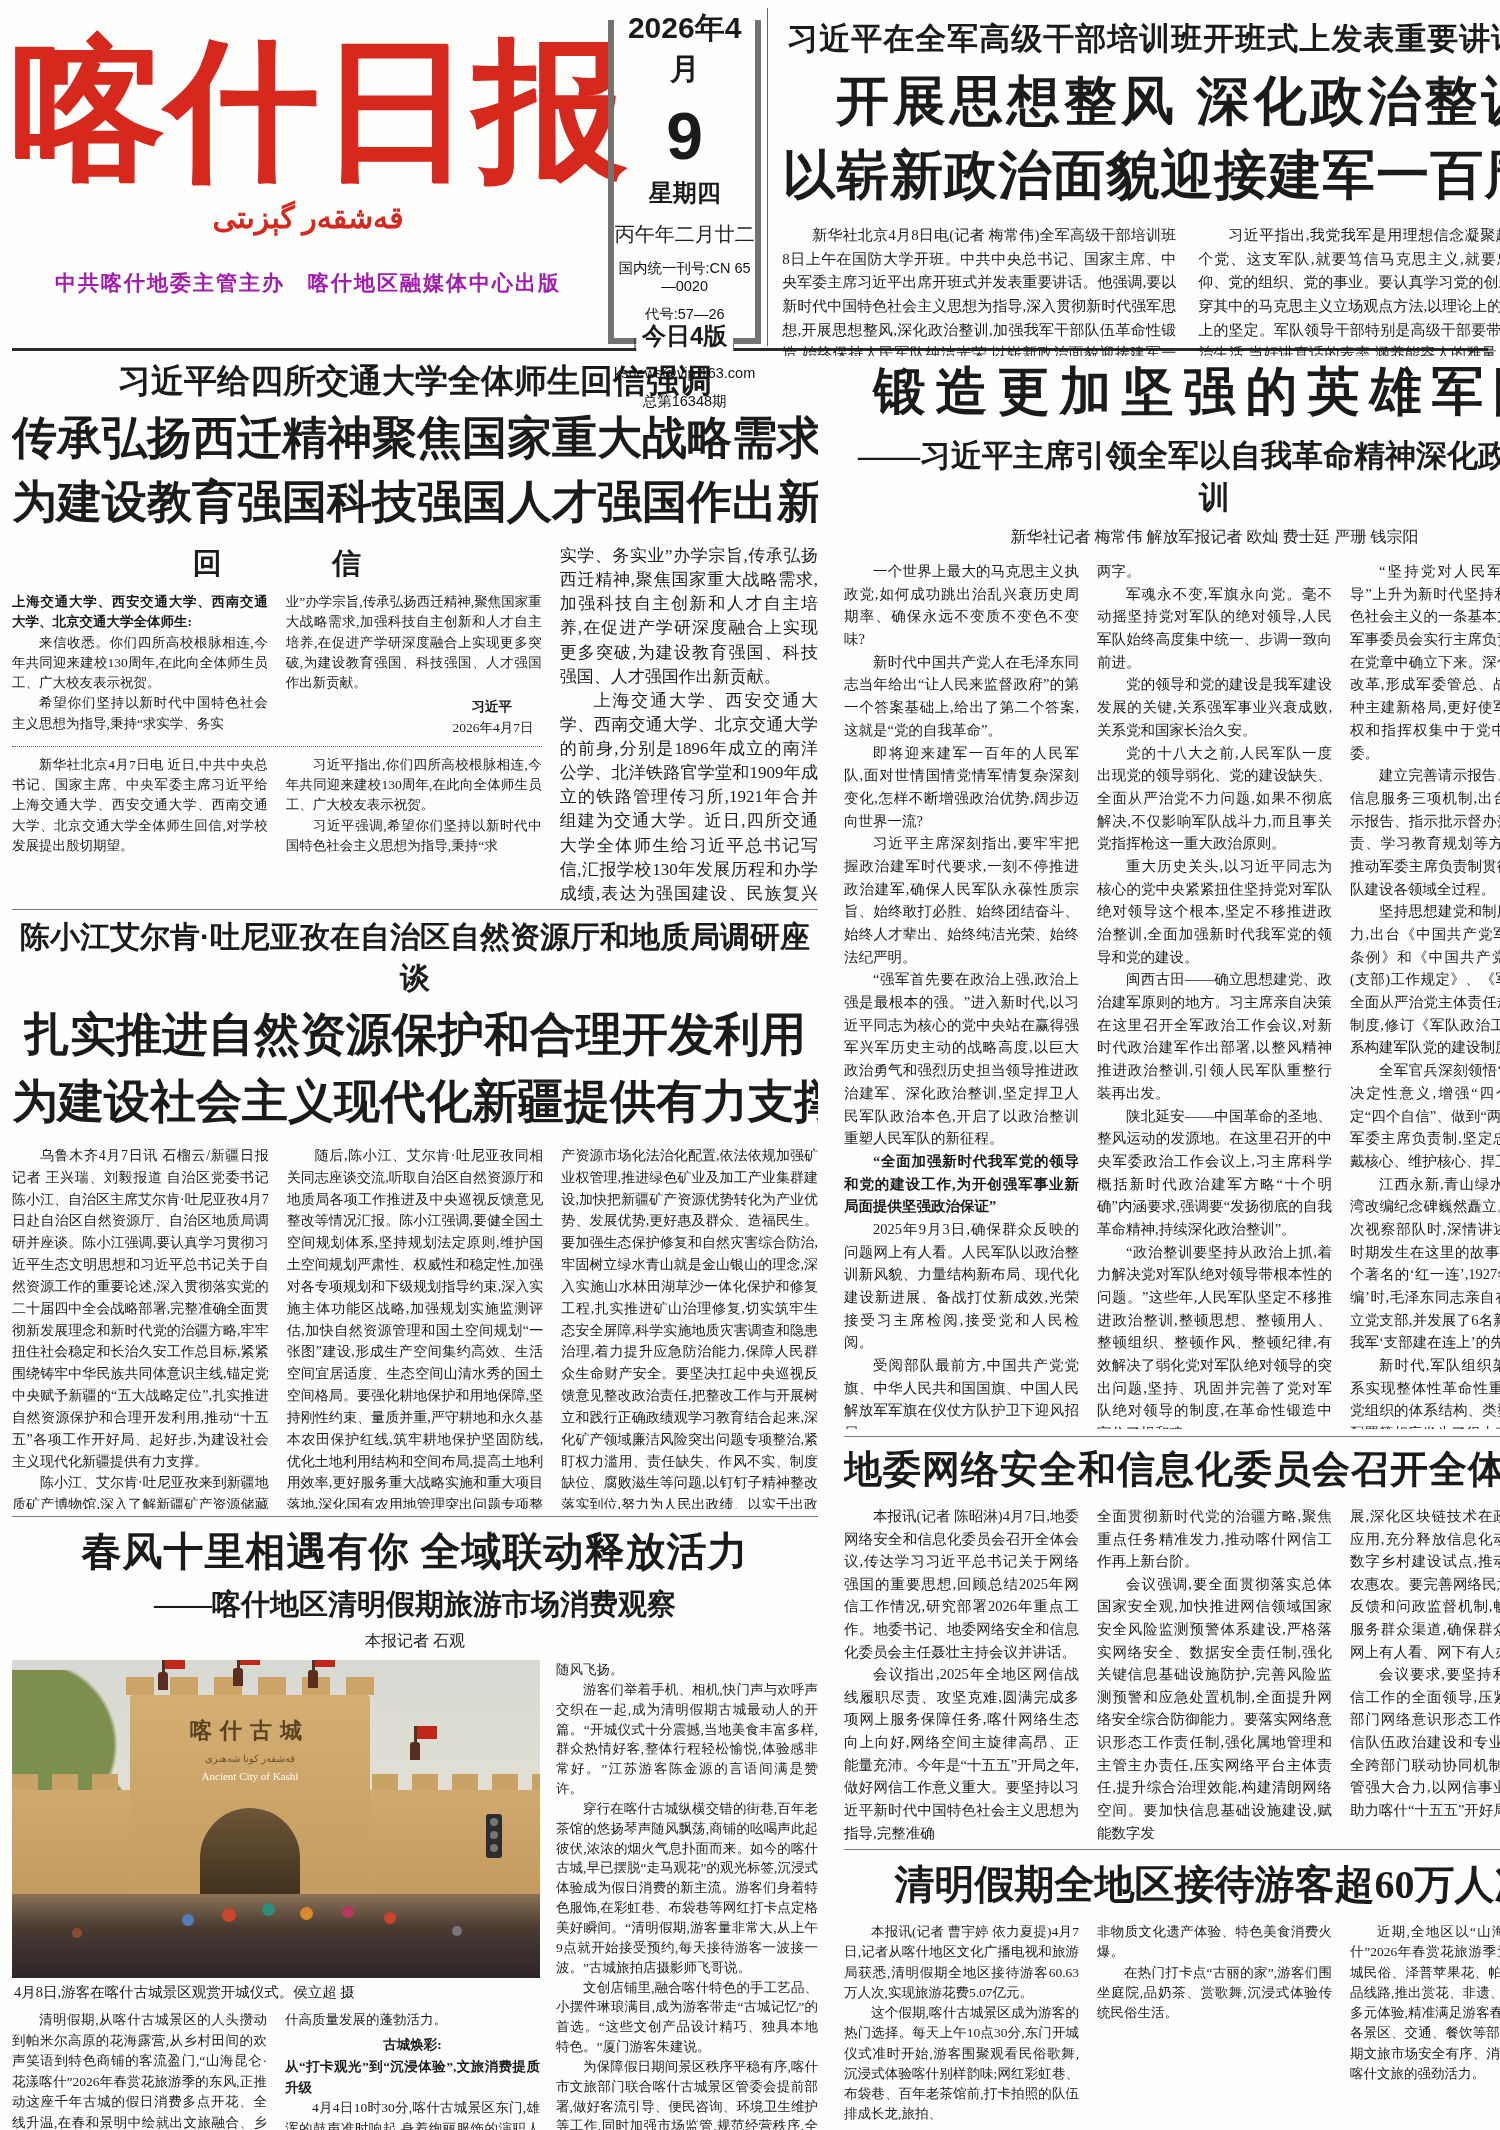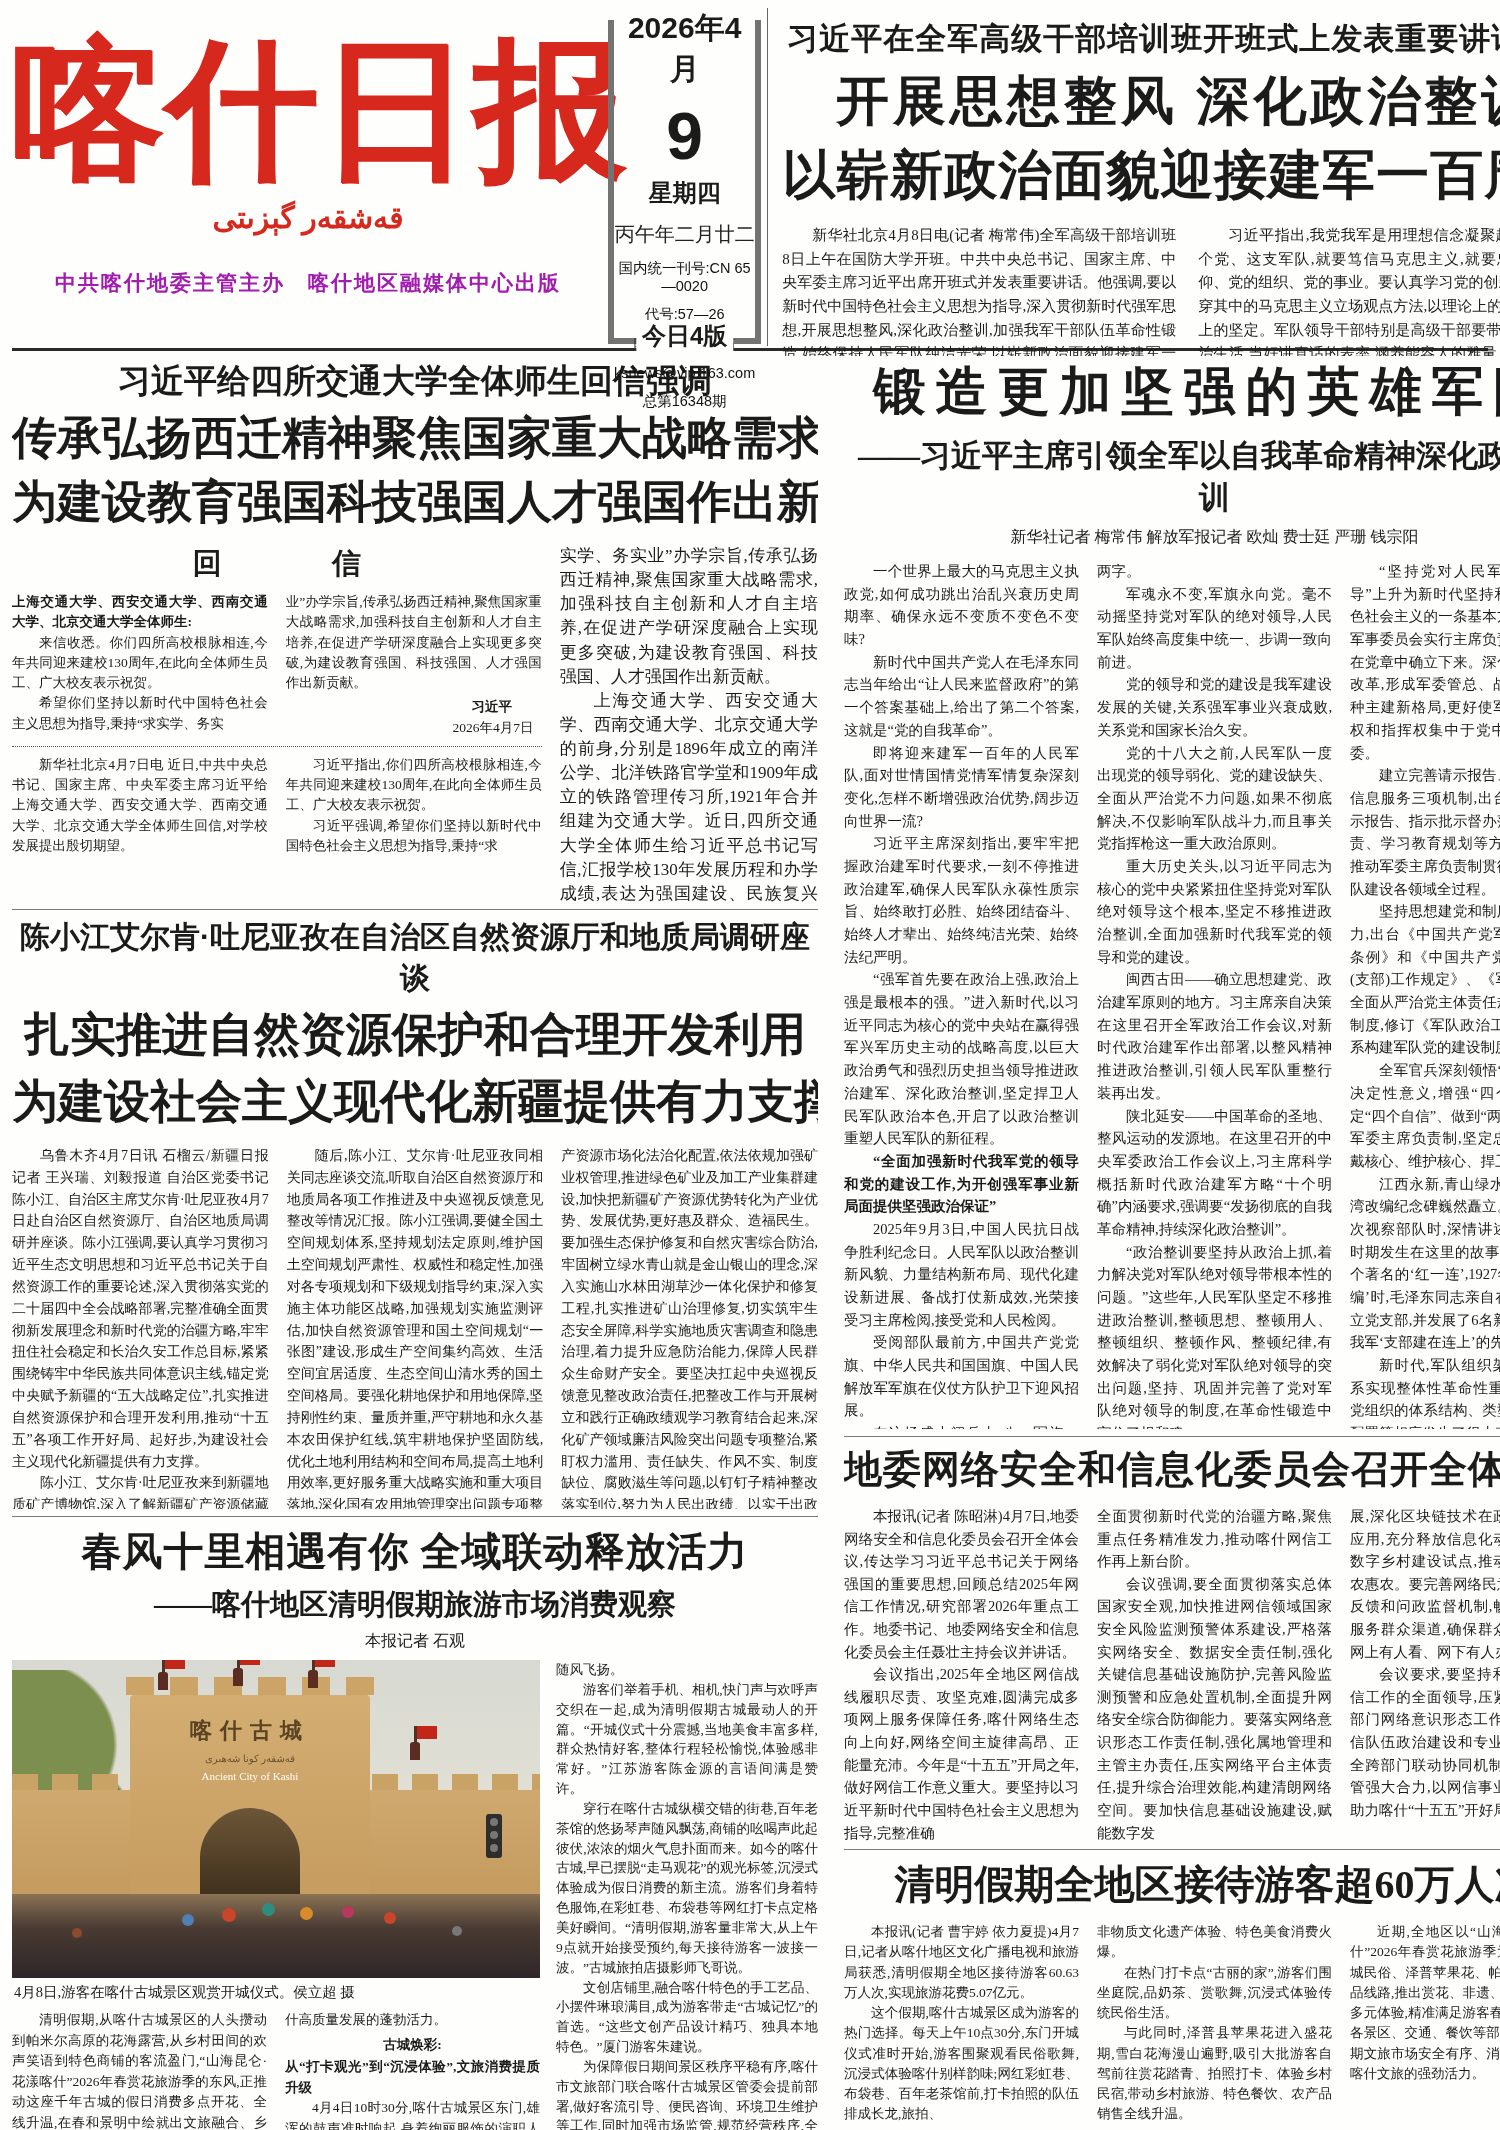--- a/index.html
+++ b/index.html
@@ -300,21 +300,21 @@
         <div class="d-sub">——习近平主席引领全军以自我革命精神深化政治整训</div>
         <div class="d-byline">新华社记者 梅常伟 解放军报记者 欧灿 费士廷 严珊 钱宗阳</div>
         <div class="cols d-body">
           <div class="c">
               <p class="para">一个世界上最大的马克思主义执政党,如何成功跳出治乱兴衰历史周期率、确保永远不变质不变色不变味?</p>
               <p class="para">新时代中国共产党人在毛泽东同志当年给出“让人民来监督政府”的第一个答案基础上,给出了第二个答案,这就是“党的自我革命”。</p>
               <p class="para">即将迎来建军一百年的人民军队,面对世情国情党情军情复杂深刻变化,怎样不断增强政治优势,阔步迈向世界一流?</p>
               <p class="para">习近平主席深刻指出,要牢牢把握政治建军时代要求,一刻不停推进政治建军,确保人民军队永葆性质宗旨、始终敢打必胜、始终团结奋斗、始终人才辈出、始终纯洁光荣、始终法纪严明。</p>
               <p class="para">“强军首先要在政治上强,政治上强是最根本的强。”进入新时代,以习近平同志为核心的党中央站在赢得强军兴军历史主动的战略高度,以巨大政治勇气和强烈历史担当领导推进政治建军、深化政治整训,坚定捍卫人民军队政治本色,开启了以政治整训重塑人民军队的新征程。</p>
               <p class="para bold">“全面加强新时代我军党的领导和党的建设工作,为开创强军事业新局面提供坚强政治保证”</p>
-              <p class="para">2025年9月3日,中国人民抗日战争胜利纪念日。人民军队以政治整训新风貌、力量结构新布局、现代化建设新进展、备战打仗新成效,光荣接受习主席检阅,接受党和人民检阅。</p>
+              <p class="para">2025年9月3日,确保群众反映的问题网上有人看。人民军队以政治整训新风貌、力量结构新布局、现代化建设新进展、备战打仗新成效,光荣接受习主席检阅,接受党和人民检阅。</p>
               <p class="para">受阅部队最前方,中国共产党党旗、中华人民共和国国旗、中国人民解放军军旗在仪仗方队护卫下迎风招展。</p>
               <p class="para">在这场盛大阅兵中,八一军旗、军种军旗、兵种军旗和武警部队旗首次集中亮相阅兵场,旗面红地、上缀金黄色的五角星及“八一”</p>
             </div>
           <div class="c">
               <p class="para cont">两字。</p>
               <p class="para">军魂永不变,军旗永向党。毫不动摇坚持党对军队的绝对领导,人民军队始终高度集中统一、步调一致向前进。</p>
               <p class="para">党的领导和党的建设是我军建设发展的关键,关系强军事业兴衰成败,关系党和国家长治久安。</p>
               <p class="para">党的十八大之前,人民军队一度出现党的领导弱化、党的建设缺失、全面从严治党不力问题,如果不彻底解决,不仅影响军队战斗力,而且事关党指挥枪这一重大政治原则。</p>
               <p class="para">重大历史关头,以习近平同志为核心的党中央紧紧扭住坚持党对军队绝对领导这个根本,坚定不移推进政治整训,全面加强新时代我军党的领导和党的建设。</p>
               <p class="para">闽西古田——确立思想建党、政治建军原则的地方。习主席亲自决策在这里召开全军政治工作会议,对新时代政治建军作出部署,以整风精神推进政治整训,引领人民军队重整行装再出发。</p>
@@ -358,21 +358,20 @@
         <div class="q-h">清明假期全地区接待游客超60万人次</div>
         <div class="cols q-body">
           <div class="c">
               <p class="para">本报讯(记者 曹宇婷 依力夏提)4月7日,记者从喀什地区文化广播电视和旅游局获悉,清明假期全地区接待游客60.63万人次,实现旅游花费5.07亿元。</p>
               <p class="para">这个假期,喀什古城景区成为游客的热门选择。每天上午10点30分,东门开城仪式准时开始,游客围聚观看民俗歌舞,沉浸式体验喀什别样韵味;网红彩虹巷、布袋巷、百年老茶馆前,打卡拍照的队伍排成长龙,旅拍、</p>
             </div>
           <div class="c">
 
           <p class="para cont">非物质文化遗产体验、特色美食消费火爆。</p>
               <p class="para">在热门打卡点“古丽的家”,游客们围坐庭院,品奶茶、赏歌舞,沉浸式体验传统民俗生活。</p>
-              <p class="para">与此同时,泽普县苹果花进入盛花期,雪白花海漫山遍野,吸引大批游客自驾前往赏花踏青、拍照打卡、体验乡村民宿,带动乡村旅游、特色餐饮、农产品销售全线升温。</p>
             </div>
           <div class="c">
               <p class="para">近期,全地区以“山海昆仑·花漾喀什”2026年春赏花旅游季为抓手,串联古城民俗、泽普苹果花、帕米尔杏花等精品线路,推出赏花、非遗、美食、研学等多元体验,精准满足游客春日出游需求。各景区、交通、餐饮等部门联动保障,假期文旅市场安全有序、消费旺盛,展现出喀什文旅的强劲活力。</p>
             </div>
         </div>
 
       </div>
 
     </div>
   </div>

